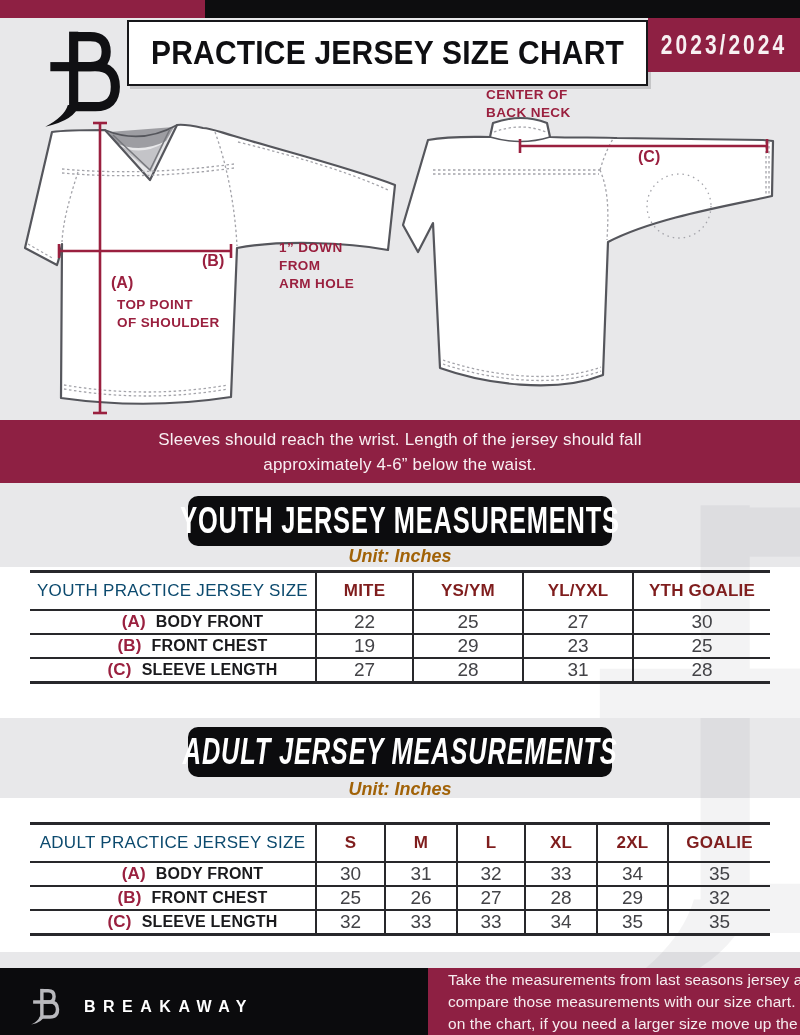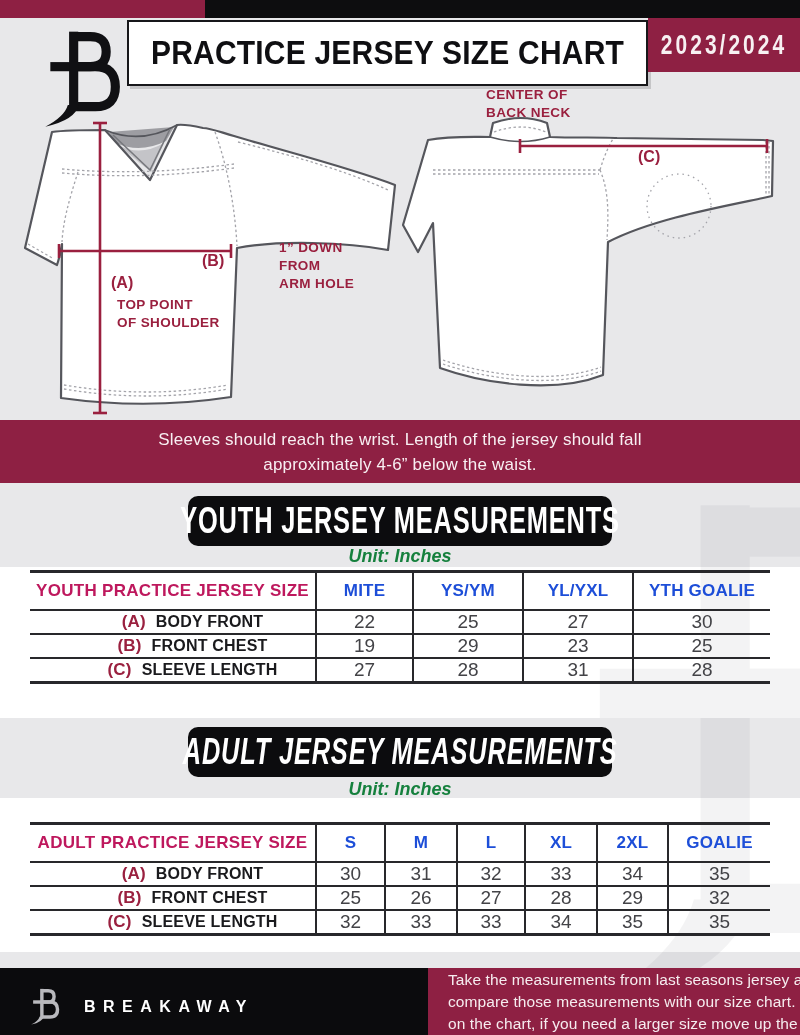--- a/index.html
+++ b/index.html
@@ -42,36 +42,36 @@
   .banner div { color:#f8eff2; font-size:17px; line-height:25px; letter-spacing:0.2px; }
 
   
   .pill { left:50%; transform:translateX(-50%); width:424px; height:50px; background:#0c0c0e; border-radius:10px;
           z-index:2; display:flex; align-items:center; justify-content:center; overflow:visible; }
   .pill .t { color:#ffffff; font-size:31px; font-weight:700; letter-spacing:1px; white-space:nowrap;
              display:inline-block; transform:scale(0.82,1.22); }
   .pill-youth { top:496px; }
   .pill-adult { top:727px;font-style:italic; }
   .unit { left:0; width:800px; text-align:center; font-style:italic; font-weight:600; font-size:18px;
-          color:#15803d; z-index:2; }
+          color:#a16207; z-index:2; }
   .unit-youth { top:546px; }
   .unit-adult { top:779px; }
 
   
   table.size { position:absolute; left:30px; width:740px; border-collapse:collapse; table-layout:fixed; z-index:2;
                background:transparent; }
   table.size.youth { top:570px; }
   table.size.adult { top:822px; }
   table.size tr.head { border-top:3px solid #28282b; border-bottom:2px solid #28282b; height:38px; }
   table.size tr.row  { border-bottom:2px solid #28282b; height:20px; }
   table.size tr.row:last-child { border-bottom:3px solid #28282b; }
   table.size th, table.size td { border-left:2px solid #28282b; text-align:center; vertical-align:middle; }
   table.size th:first-child, table.size td:first-child { border-left:none; }
-  th.size-col { font-size:17px; font-weight:700; color:#1d4ed8; letter-spacing:0.2px; }
-  th.label-col { font-weight:700; font-size:17px; color:#be185d; letter-spacing:0.3px; }
+  th.size-col { font-size:17px; font-weight:700; color:#7f1d1d; letter-spacing:0.2px; }
+  th.label-col { font-weight:400; font-size:17px; color:#0c4a6e; letter-spacing:0.3px; }
   td.rowlabel { text-align:left; padding-left:40px; font-size:16px; color:#1a1a1d; font-weight:600; letter-spacing:0.2px; }
   td.rowlabel .key { color:#9a203f; font-weight:800; font-size:17px; margin-right:10px; }
   td.val { font-size:19px; color:#434347; }
 
   
   .footer-black { left:0; top:968px; width:428px; height:78px; background:#0b0b0d; z-index:2;
                   display:flex; align-items:center; padding-left:30px; gap:24px; }
   .footer-brand { color:#ffffff; font-size:16px; font-weight:700; letter-spacing:7.5px; }
   .logo-footer { width:30px; height:40px; color:#b9b9bd; }
   .footer-maroon { left:428px; top:968px; width:372px; height:67px; background:#8e2043; z-index:2;

